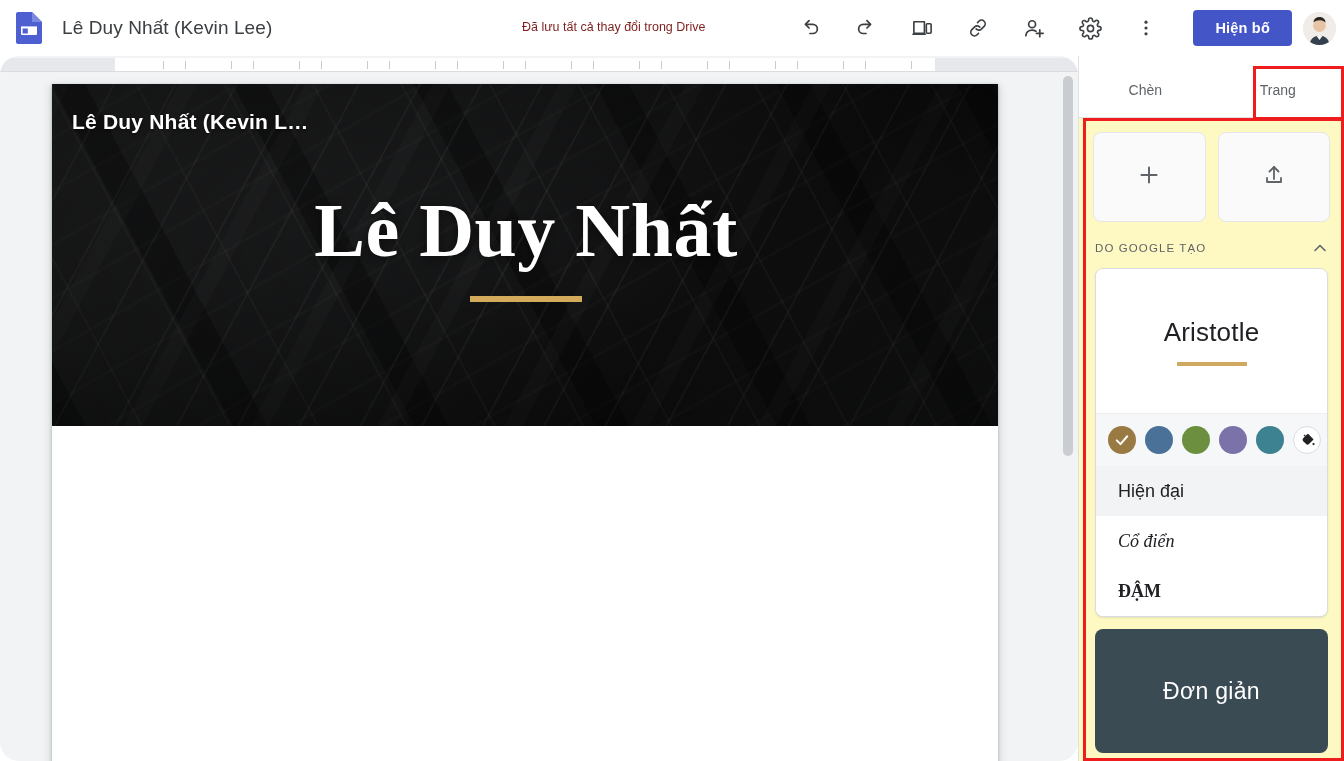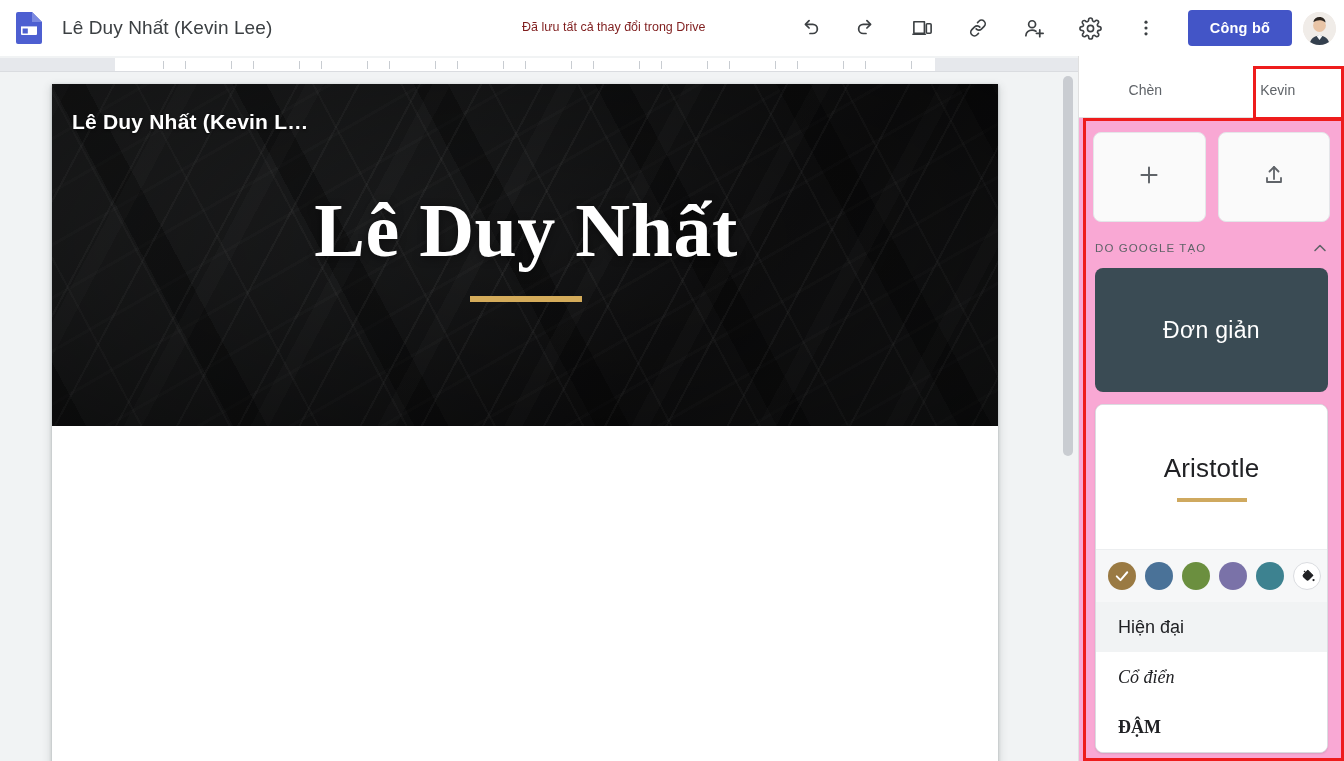--- a/index.html
+++ b/index.html
@@ -45,20 +45,21 @@
     position: absolute; right: 8px; top: 12px;
     width: 33px; height: 33px; border-radius: 50%;
     overflow: hidden; background: #efe9e4; cursor: pointer;
   }
 
   
   .canvas-wrap {
     position: absolute; left: 0; top: 56px;
     width: 1078px; height: 705px; background: #f1f3f4;
     overflow: hidden;
+    border-radius: 19px;
   }
   .ruler {
     position: absolute; left: 0; top: 2px; width: 1078px; height: 14px;
     background: #e6e8ec; border-bottom: 1px solid #dadce0;
   }
   .ruler-inner {
     position: absolute; left: 115px; top: 0; width: 820px; height: 13px;
     background: #ffffff;
   }
   .tick { position: absolute; top: 3px; width: 1px; height: 8px; background: #c8ccd1; }
@@ -113,21 +114,21 @@
     background: #f1f3f4;
   }
   .scrollbar-thumb {
     position: absolute; right: 5px; top: 20px; width: 10px; height: 380px;
     background: #c9ccd1; border-radius: 6px; cursor: pointer;
   }
 
   
   .panel {
     position: absolute; right: 0; top: 56px; width: 266px; height: 705px;
-    background: #f9a8d4; border-left: 1px solid #e0e0e0;
+    background: #fef9c3; border-left: 1px solid #e0e0e0;
   }
   .panel-tabs {
     display: flex; height: 62px; align-items: flex-start;
     border-bottom: 1px solid #e0e0e0; background: #fff;
   }
   .ptab {
     flex: 1; text-align: center; padding-top: 26px; height: 62px;
     font-size: 14px; color: #5f6368; cursor: pointer; position: relative;
   }
   .ptab.active { color: #3e56c4; }
@@ -259,21 +260,21 @@
       </div>
       <div class="tb-btn">
         <svg width="20" height="20" viewBox="0 0 24 24" fill="#3c4043">
           <circle cx="12" cy="5" r="1.9"></circle>
             <circle cx="12" cy="12" r="1.9"></circle>
           <circle cx="12" cy="19" r="1.9"></circle>
         </svg>
       </div>
     </div>
 
-    <button class="publish-btn">Công bố</button>
+    <button class="publish-btn">Hiện bố</button>
 
     <div class="avatar">
       <svg width="33" height="33" viewBox="0 0 33 33">
         <circle cx="16.5" cy="16.5" r="16.5" fill="#f0ece8"></circle>
         <circle cx="16.5" cy="13.5" r="6.4" fill="#e8c4a6"></circle>
         <path d="M10.3 10.2c.6-3.5 3.4-5.2 6.4-5.1 3.1.1 5.6 2 5.9 5.3-1.6-.9-3-1.9-5.3-2.1-2.6-.2-4.9.9-7 1.9z" fill="#2b2520"></path>
         <path d="M6.5 33c.6-6 4.8-9.4 10-9.4S26 27 26.6 33z" fill="#34404e"></path>
         <path d="M13.6 23.9l2.9 4 2.9-4-2.9-1.2z" fill="#f6f7f9"></path>
       </svg>
     </div>
@@ -321,21 +322,21 @@
       <div class="page-body"></div>
     </div>
 
     <div class="scrollbar-track"></div>
     <div class="scrollbar-thumb"></div>
   </div>
 
   <div class="panel">
     <div class="panel-tabs">
       <div class="ptab">Chèn</div>
-      <div class="ptab">Kevin</div>
+      <div class="ptab">Trang</div>
     </div>
 
     <div class="panel-scroll">
 
       <div class="theme-actions">
         <div class="theme-action">
           <span>
             <svg width="26" height="26" viewBox="0 0 24 24" stroke="#5f6368" stroke-width="1.8" stroke-linecap="round">
               <path d="M12 5v14M5 12h14"></path>
             </svg>
@@ -351,26 +352,20 @@
           </span>
         </div>
       </div>
 
       <div class="section-head">
         <div class="section-title">DO GOOGLE TẠO</div>
         <div class="chev">
           <svg width="20" height="20" viewBox="0 0 24 24" fill="none" stroke="#5f6368" stroke-width="1.9" stroke-linecap="round" stroke-linejoin="round">
             <polyline points="6,15 12,9 18,15"></polyline>
           </svg>
-        </div>
-      </div>
-
-      <div class="theme-card">
-        <div class="theme-preview tp-simple">
-          <span class="tp-label">Đơn giản</span>
         </div>
       </div>
 
       <div class="theme-card selected">
         <div class="theme-preview tp-aristotle">
           <span class="tp-label">Aristotle</span>
           <span class="tp-underline"></span>
         </div>
 
         <div class="swatch-row">
@@ -389,18 +384,24 @@
               <path d="M9.5 6.5L7 4"></path>
               <circle cx="20.5" cy="17" r="1.6" fill="#202124" stroke="none"></circle>
             </svg>
           </div>
         </div>
 
         <div class="font-opt f-modern selected">Hiện đại</div>
         <div class="font-opt f-classic">Cổ điển</div>
         <div class="font-opt f-bold">ĐẬM</div>
       </div>
+
+      <div class="theme-card">
+        <div class="theme-preview tp-simple">
+          <span class="tp-label">Đơn giản</span>
+        </div>
+      </div>
     </div>
   </div>
 
   <div class="anno anno-tab"></div>
   <div class="anno anno-panel"></div>
 </div>
 
 </body></html>

